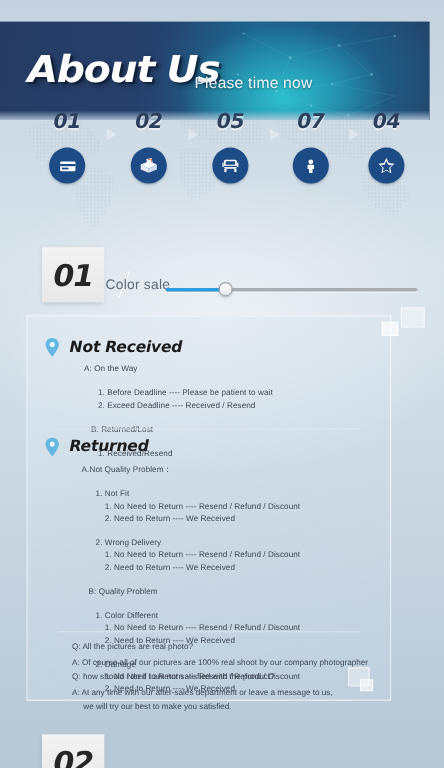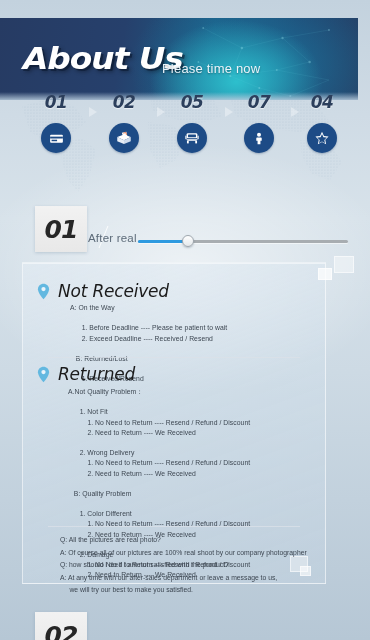--- a/index.html
+++ b/index.html
@@ -158,22 +158,22 @@
   .deco.d3 { left:290px; top:556px; width:18px; height:16px; background:rgba(255,255,255,.38); }
   .deco.d4 { left:300px; top:566px; width:11px; height:10px; background:rgba(255,255,255,.6); }
 
   
   .blk-head {
     position:absolute; display:flex; align-items:center; gap:8px;
   }
   .pin { width:13px; height:17px; display:block; }
   .blk-title {
     font-family:"DejaVu Sans", sans-serif;
-    font-weight:normal; font-style:italic;
-    font-size:17px; color:#1b1b1b;
+    font-weight:bold; font-style:italic;
+    font-size:13px; color:#1b1b1b;
     letter-spacing:-.2px;
   }
   .h-notreceived { left:37px; top:281px; }
   .h-received   { left:37px; top:364px; }
 
   
   .txt {
     position:absolute;
     font-size:6.8px;
     line-height:1.5;
@@ -326,21 +326,21 @@
           <path d="M10 5.6 L11.6 9.1 L15.3 9.5 L12.6 12.1 L13.3 15.8 L10 13.9 L6.7 15.8 L7.4 12.1 L4.7 9.5 L8.4 9.1 Z" fill="#1d4b86"></path>
         </svg>
       </div>
     </div>
   </div>
 
   <div class="sec-badge b1">
     <span>01</span>
   </div>
   <div class="sec-slash"></div>
-  <div class="sec-label">After real</div>
+  <div class="sec-label">Color sale</div>
 
   <div class="slider">
     <div class="slider-track"></div>
     <div class="slider-fill"></div>
     <div class="slider-knob"></div>
   </div>
 
   <div class="panel"></div>
   <div class="deco d1"></div>
   <div class="deco d2"></div>

